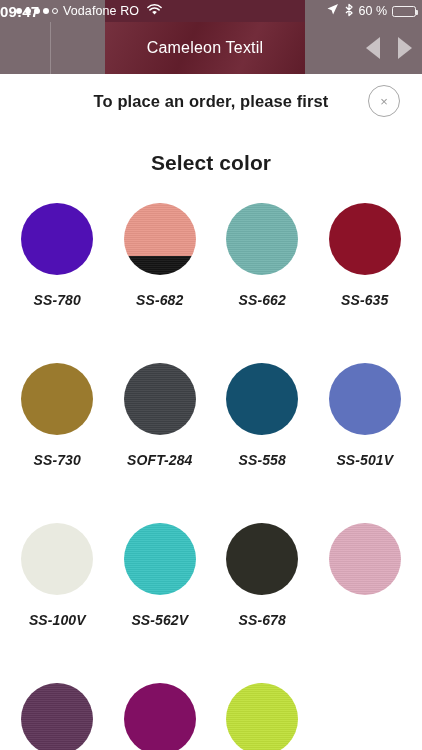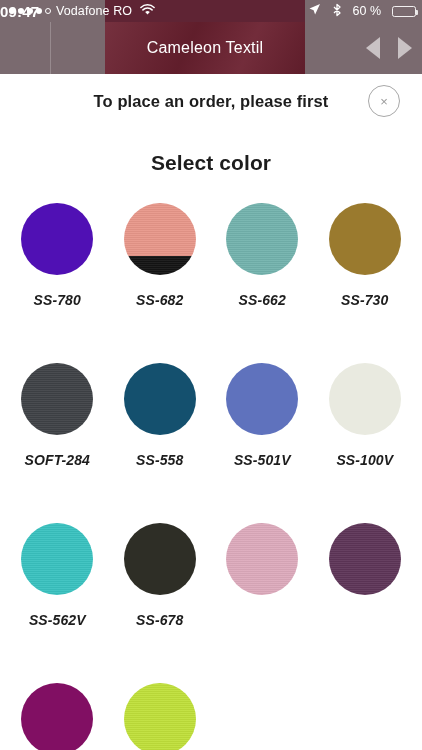--- a/index.html
+++ b/index.html
@@ -39,21 +39,21 @@
     width: 200px;
     height: 100%;
     background: #5e2130;
     opacity: 0.95;
   }
   .status-left {
     position: relative;
     z-index: 3;
     display: flex;
     align-items: center;
-    padding-left: 9px;
+    padding-left: 16px;
     gap: 5px;
   }
   .sig-dots { display: flex; align-items: center; gap: 3px; }
   .sig-dot {
     width: 6px; height: 6px; border-radius: 50%;
     background: #ffffff;
   }
   .sig-dot.off {
     background: transparent;
     border: 1px solid #ffffff;
@@ -74,21 +74,21 @@
     font-size: 15px;
     font-weight: bold;
     letter-spacing: 0.2px;
   }
   .status-right {
     position: absolute;
     right: 6px;
     z-index: 3;
     display: flex;
     align-items: center;
-    gap: 11px;
+    gap: 5px;
     font-size: 12.5px;
     white-space: nowrap;
   }
   .batt-pct { font-size: 12.5px; }
   .batt-body {
     position: relative;
     width: 24px; height: 11px;
     border: 1px solid rgba(255,255,255,0.9);
     border-radius: 2.5px;
     padding: 1px;
@@ -352,20 +352,26 @@
         </div>
         <div class="swatch-cell">
           <div class="swatch">
             <div class="swatch-top" style="background: rgb(115, 179, 173); height: 100%;"></div>
             <div class="swatch-texture"></div>
           </div>
           <div class="swatch-label">SS-662</div>
         </div>
         <div class="swatch-cell">
           <div class="swatch">
+            <div class="swatch-top" style="background: rgb(140, 18, 40); height: 100%;"></div>
+          </div>
+          <div class="swatch-label">SS-635</div>
+        </div>
+        <div class="swatch-cell">
+          <div class="swatch">
             <div class="swatch-top" style="background: rgb(154, 122, 46); height: 100%;"></div>
           </div>
           <div class="swatch-label">SS-730</div>
         </div>
         <div class="swatch-cell">
           <div class="swatch">
             <div class="swatch-top" style="background: rgb(63, 66, 70); height: 100%;"></div>
             <div class="swatch-texture"></div>
           </div>
           <div class="swatch-label">SOFT-284</div>

